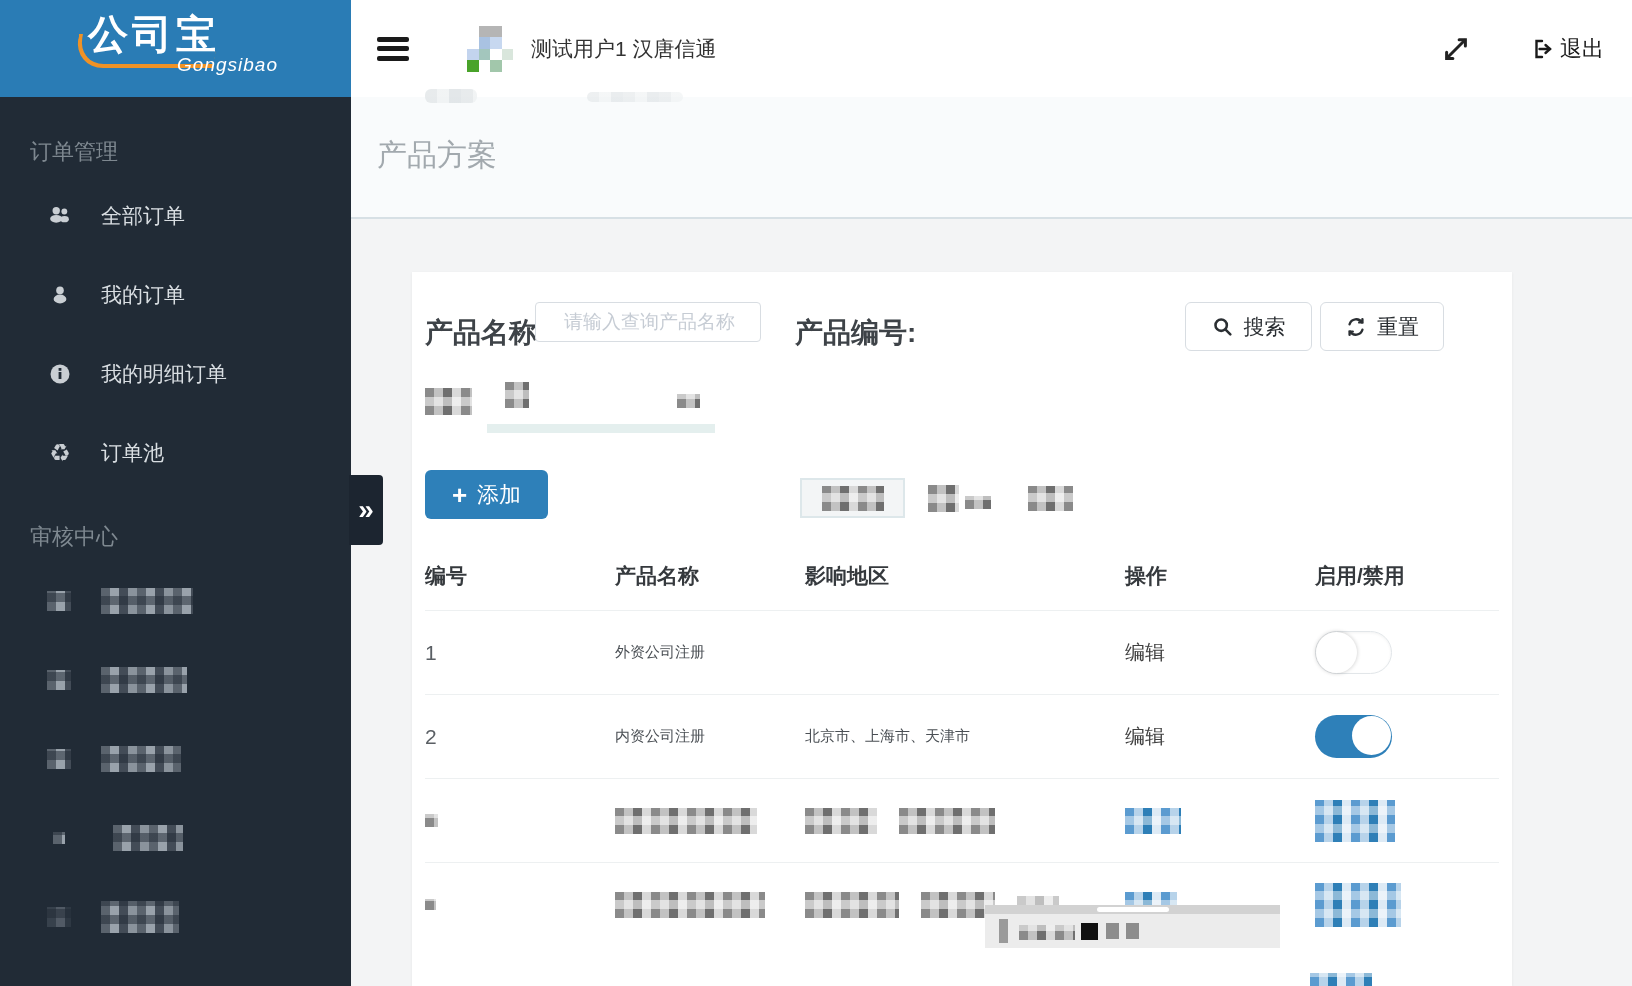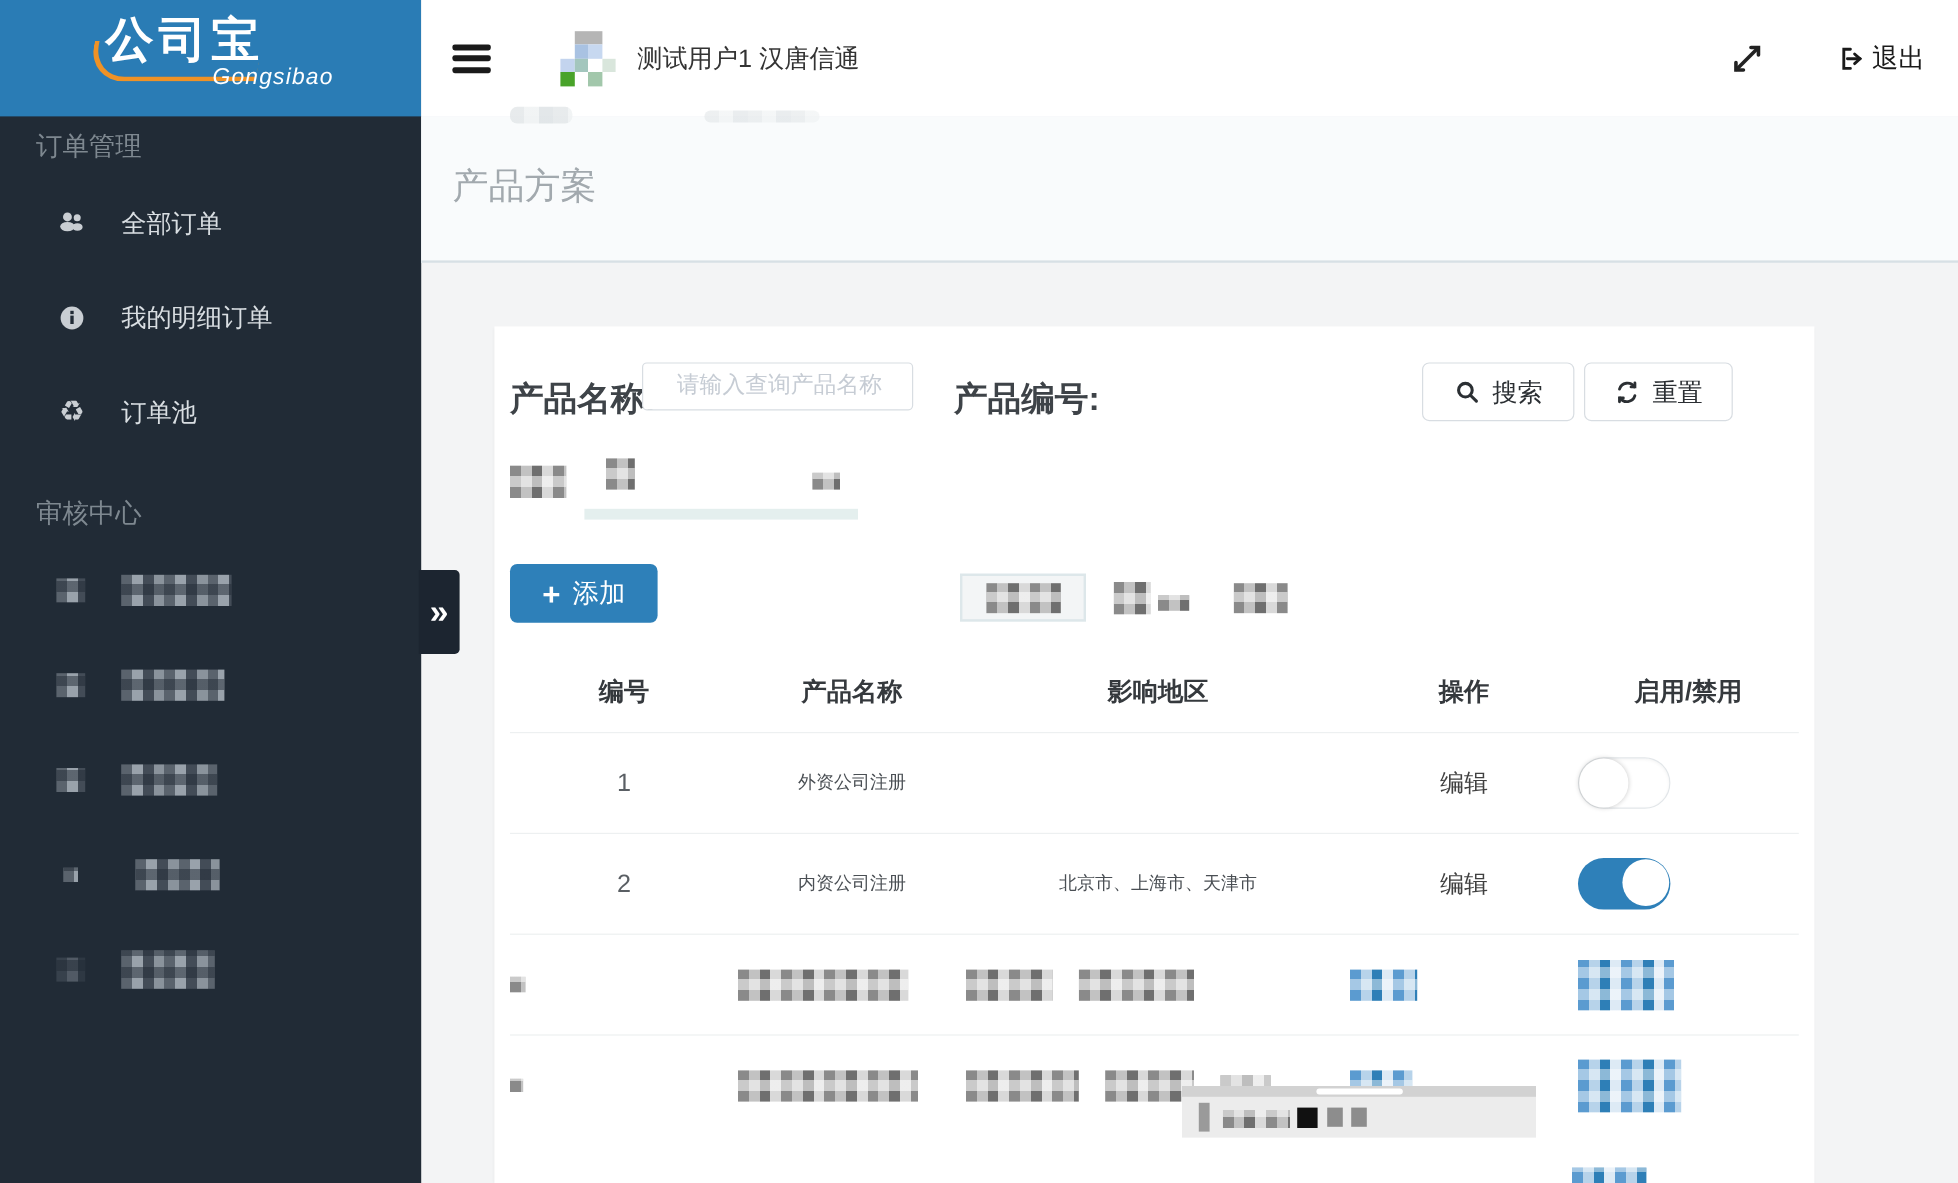--- a/index.html
+++ b/index.html
@@ -22,21 +22,21 @@
   
   .sidebar { position:absolute; left:0; top:0; width:351px; height:986px; background:#212b36; }
   .logo-band { width:351px; height:97px; background:#2a7cb5; position:relative; overflow:hidden; }
   .logo { position:absolute; left:88px; top:12px; width:190px; height:72px; color:#fff; }
   .logo-cn { font-size:40px; font-weight:700; letter-spacing:4px; line-height:44px; }
   .logo-swoosh { position:absolute; left:-12px; top:22px; width:140px; height:34px;
       border:4px solid #ef9226; border-top:none; border-right:none;
       border-bottom-left-radius:30px; transform:skewX(-10deg); }
   .logo-en { position:absolute; right:0px; top:42px; font-size:19px; font-style:italic; letter-spacing:1px; }
 
-  .menu { }
+  .menu { padding-top:30px; }
   .menu-header { height:49px; line-height:49px; padding-left:30px; font-size:22px; color:#7e8890; }
   .menu-item { height:79px; display:flex; align-items:center; padding-left:47px; color:#d9dee2; cursor:pointer; }
   .menu-item .mi-icon { width:26px; height:26px; margin-right:28px; display:flex; align-items:center; justify-content:center; }
   .menu-item .mi-icon svg { fill:#c9ced3; }
   .menu-item .mi-label { font-size:21px; }
   .recycle-glyph { font-size:24px; color:#c9ced3; line-height:26px; }
   .menu-item.redacted .r-icon { width:24px; height:20px; margin-right:30px; }
   .menu-item.redacted .r-text { height:26px; }
   .menu-gap { height:20px; }
 
@@ -100,21 +100,21 @@
   .add-btn .plus { font-size:26px; font-weight:700; margin-right:10px; line-height:1; }
   .tab-selected { position:absolute; left:388px; top:206px; width:105px; height:40px;
       background:#f3f5f6; border:2px solid #dde7ea; display:flex; align-items:center; justify-content:center; }
   .tab-selected .t-blur { width:62px; height:25px; }
   .tab-blur-2a { position:absolute; left:516px; top:213px; width:31px; height:27px; }
   .tab-blur-2b { position:absolute; left:553px; top:224px; width:26px; height:13px; }
   .tab-blur-3  { position:absolute; left:616px; top:214px; width:45px; height:25px; }
 
   
   .table { position:absolute; left:13px; top:270px; width:1074px; }
-  .trow { display:flex; align-items:center; height:84px; border-top:1px solid #edf0f1;text-align:center; }
+  .trow { display:flex; align-items:center; height:84px; border-top:1px solid #edf0f1; }
   .trow.thead { height:68px; border-top:none; }
   .c1 { width:190px; } .c2 { width:190px; } .c3 { width:320px; } .c4 { width:190px; } .c5 { flex:1; }
   .thead div { font-size:21px; font-weight:700; color:#35393d; }
   .cell-id { font-size:21px; color:#5a5f64; }
   .cell-name, .cell-region { font-size:15px; color:#4a4f54; }
   .edit-link { font-size:20px; color:#404040; cursor:pointer; text-decoration:none;margin-top:36px; }
   .toggle { width:77px; height:43px; border-radius:22px; position:relative; cursor:pointer; }
   .toggle.off { background:#fff; border:1px solid #e2e6e9; box-shadow:inset 0 1px 3px rgba(0,0,0,.05); }
   .toggle.off .knob { position:absolute; left:0; top:0; width:41px; height:41px; border-radius:50%;
       background:#fff; box-shadow:0 0 4px rgba(0,0,0,.22); }
@@ -155,20 +155,29 @@
         <svg width="26" height="26" viewBox="0 0 24 24">
             <circle cx="8.5" cy="7.2" r="3.4"></circle>
             <circle cx="16" cy="7.8" r="2.7"></circle>
             <ellipse cx="8.5" cy="14.6" rx="5.6" ry="3.6"></ellipse>
             <ellipse cx="16.2" cy="14.9" rx="4" ry="2.9"></ellipse>
           </svg>
       </span>
       <span class="mi-label">全部订单</span>
     </div>
 
+    <div class="menu-item">
+      <span class="mi-icon">
+        <svg width="24" height="24" viewBox="0 0 24 24">
+            <circle cx="12" cy="7.4" r="3.8"></circle>
+            <ellipse cx="12" cy="16" rx="6.4" ry="4.4"></ellipse>
+          </svg>
+      </span>
+      <span class="mi-label">我的订单</span>
+    </div>
 
     <div class="menu-item">
       <span class="mi-icon">
         <svg width="24" height="24" viewBox="0 0 24 24">
             <circle cx="12" cy="12" r="9.5"></circle>
             <rect x="10.6" y="10" width="2.8" height="7" fill="#212b36"></rect>
             <rect x="10.6" y="6" width="2.8" height="2.8" fill="#212b36"></rect>
           </svg>
       </span>
       <span class="mi-label">我的明细订单</span>

